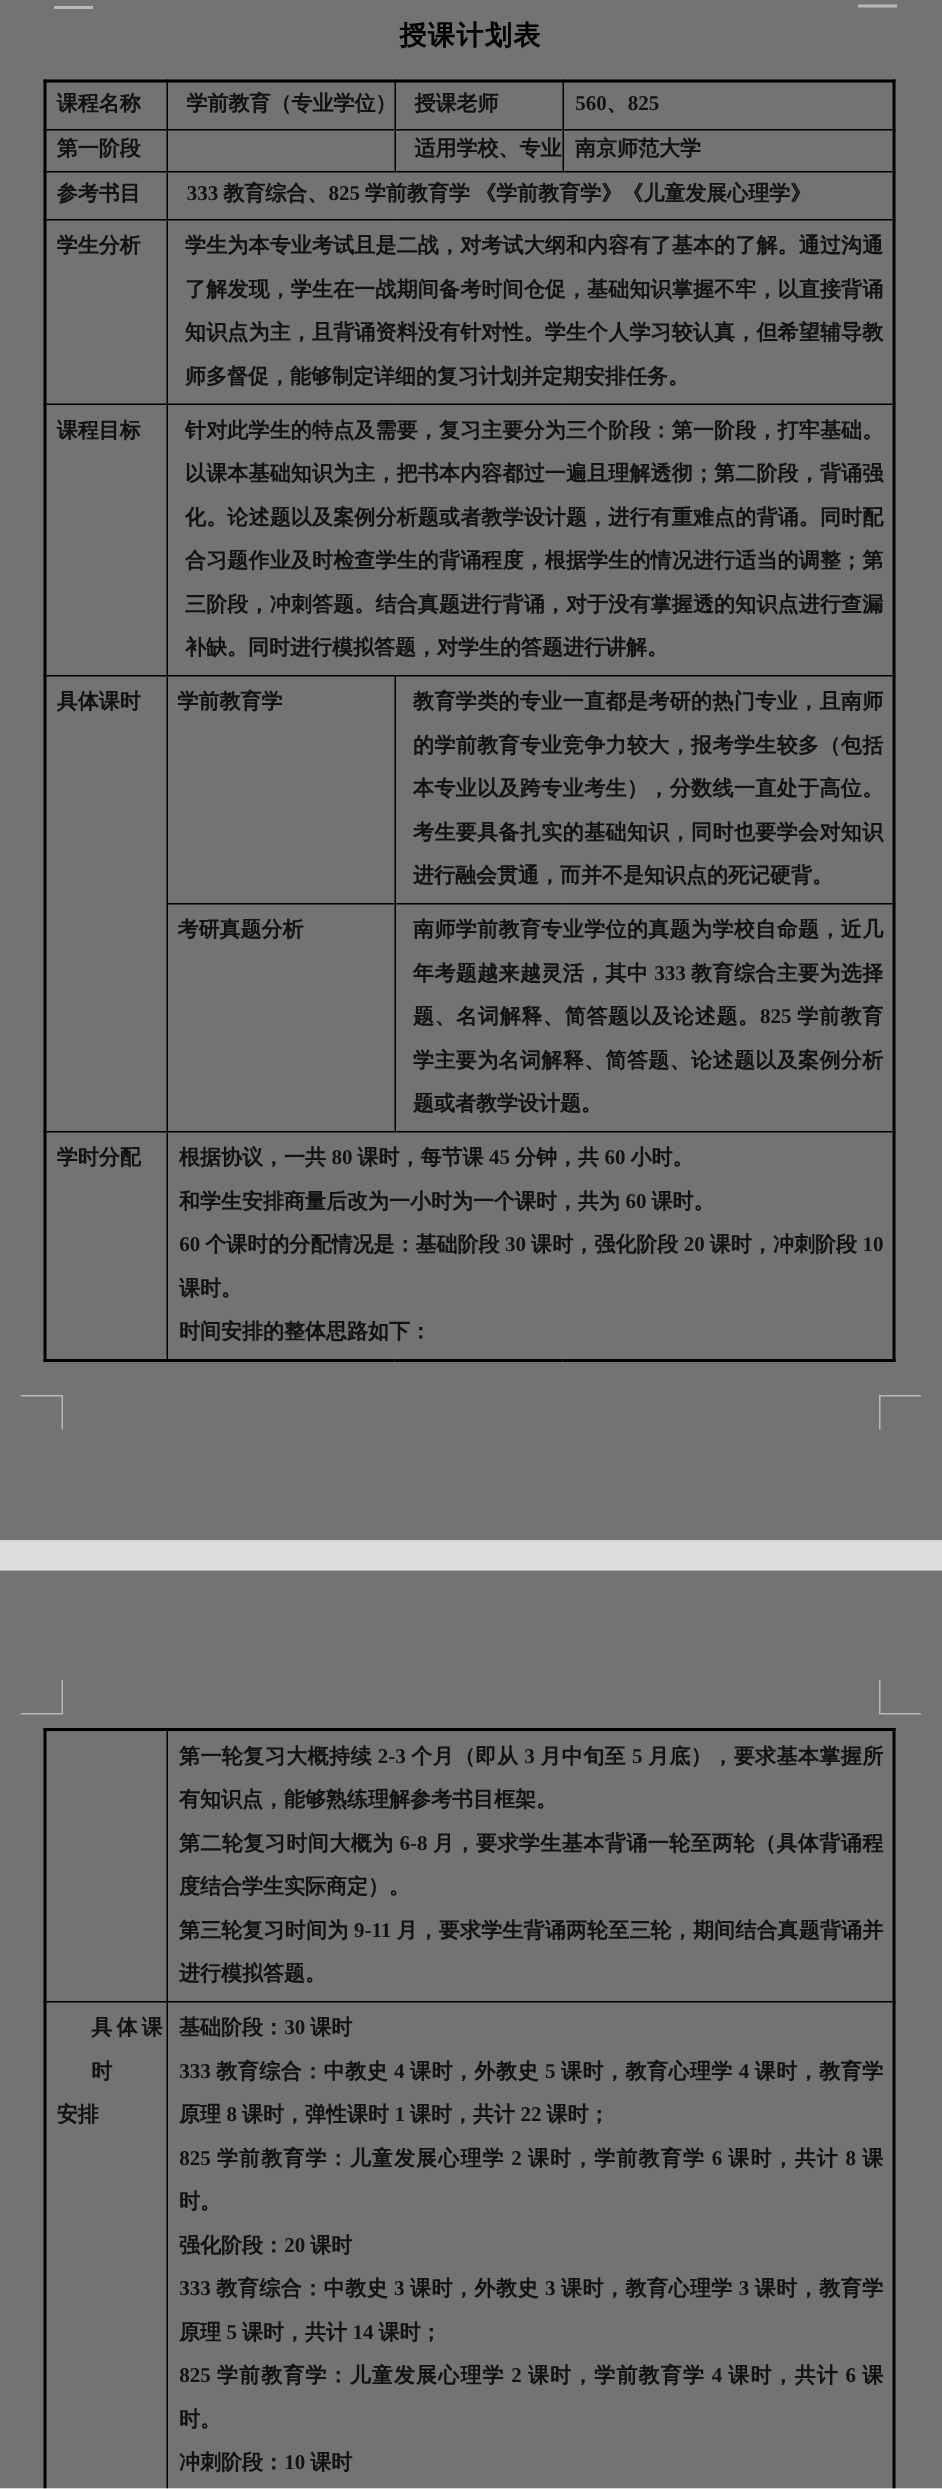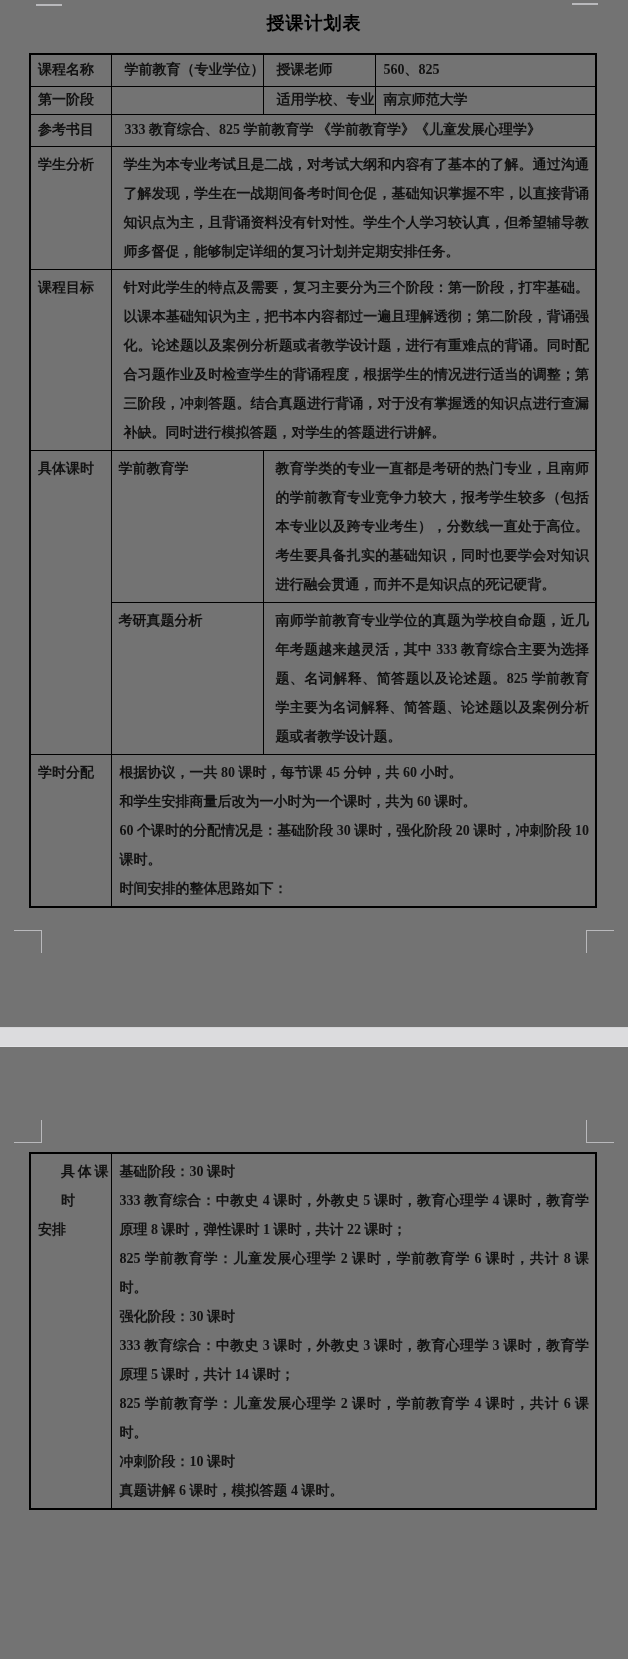--- a/index.html
+++ b/index.html
@@ -104,30 +104,38 @@
     <div class="mark" style="left:14px;top:95px;width:28px;height:1px;"></div>
     <div class="mark w1px" style="left:586px;top:73px;height:22px;"></div>
     <div class="mark" style="left:586px;top:95px;width:28px;height:1px;"></div>
 
     <table class="doc t2">
       <colgroup>
           <col style="width:81px">
           <col style="width:485px">
         </colgroup>
       <tbody>
+          <tr>
+        <td class="lab"></td>
+        <td>
+          <div class="para">第一轮复习大概持续 2-3 个月（即从 3 月中旬至 5 月底），要求基本掌握所有知识点，能够熟练理解参考书目框架。</div>
+          <div class="para">第二轮复习时间大概为 6-8 月，要求学生基本背诵一轮至两轮（具体背诵程度结合学生实际商定）。</div>
+          <div class="para">第三轮复习时间为 9-11 月，要求学生背诵两轮至三轮，期间结合真题背诵并进行模拟答题。</div>
+        </td>
+      </tr>
       <tr>
         <td class="lab">
           <div class="lab-line-just">具体课时</div>
           <div>安排</div>
         </td>
         <td>
           <div class="para">基础阶段：30 课时</div>
           <div class="para">333 教育综合：中教史 4 课时，外教史 5 课时，教育心理学 4 课时，教育学原理 8 课时，弹性课时 1 课时，共计 22 课时；</div>
           <div class="para">825 学前教育学：儿童发展心理学 2 课时，学前教育学 6 课时，共计 8 课时。</div>
-          <div class="para">强化阶段：30 课时</div>
+          <div class="para">强化阶段：20 课时</div>
           <div class="para">333 教育综合：中教史 3 课时，外教史 3 课时，教育心理学 3 课时，教育学原理 5 课时，共计 14 课时；</div>
           <div class="para">825 学前教育学：儿童发展心理学 2 课时，学前教育学 4 课时，共计 6 课时。</div>
           <div class="para">冲刺阶段：10 课时</div>
           <div class="para">真题讲解 6 课时，模拟答题 4 课时。</div>
         </td>
       </tr>
     </tbody>
       </table>
   </div>
 

